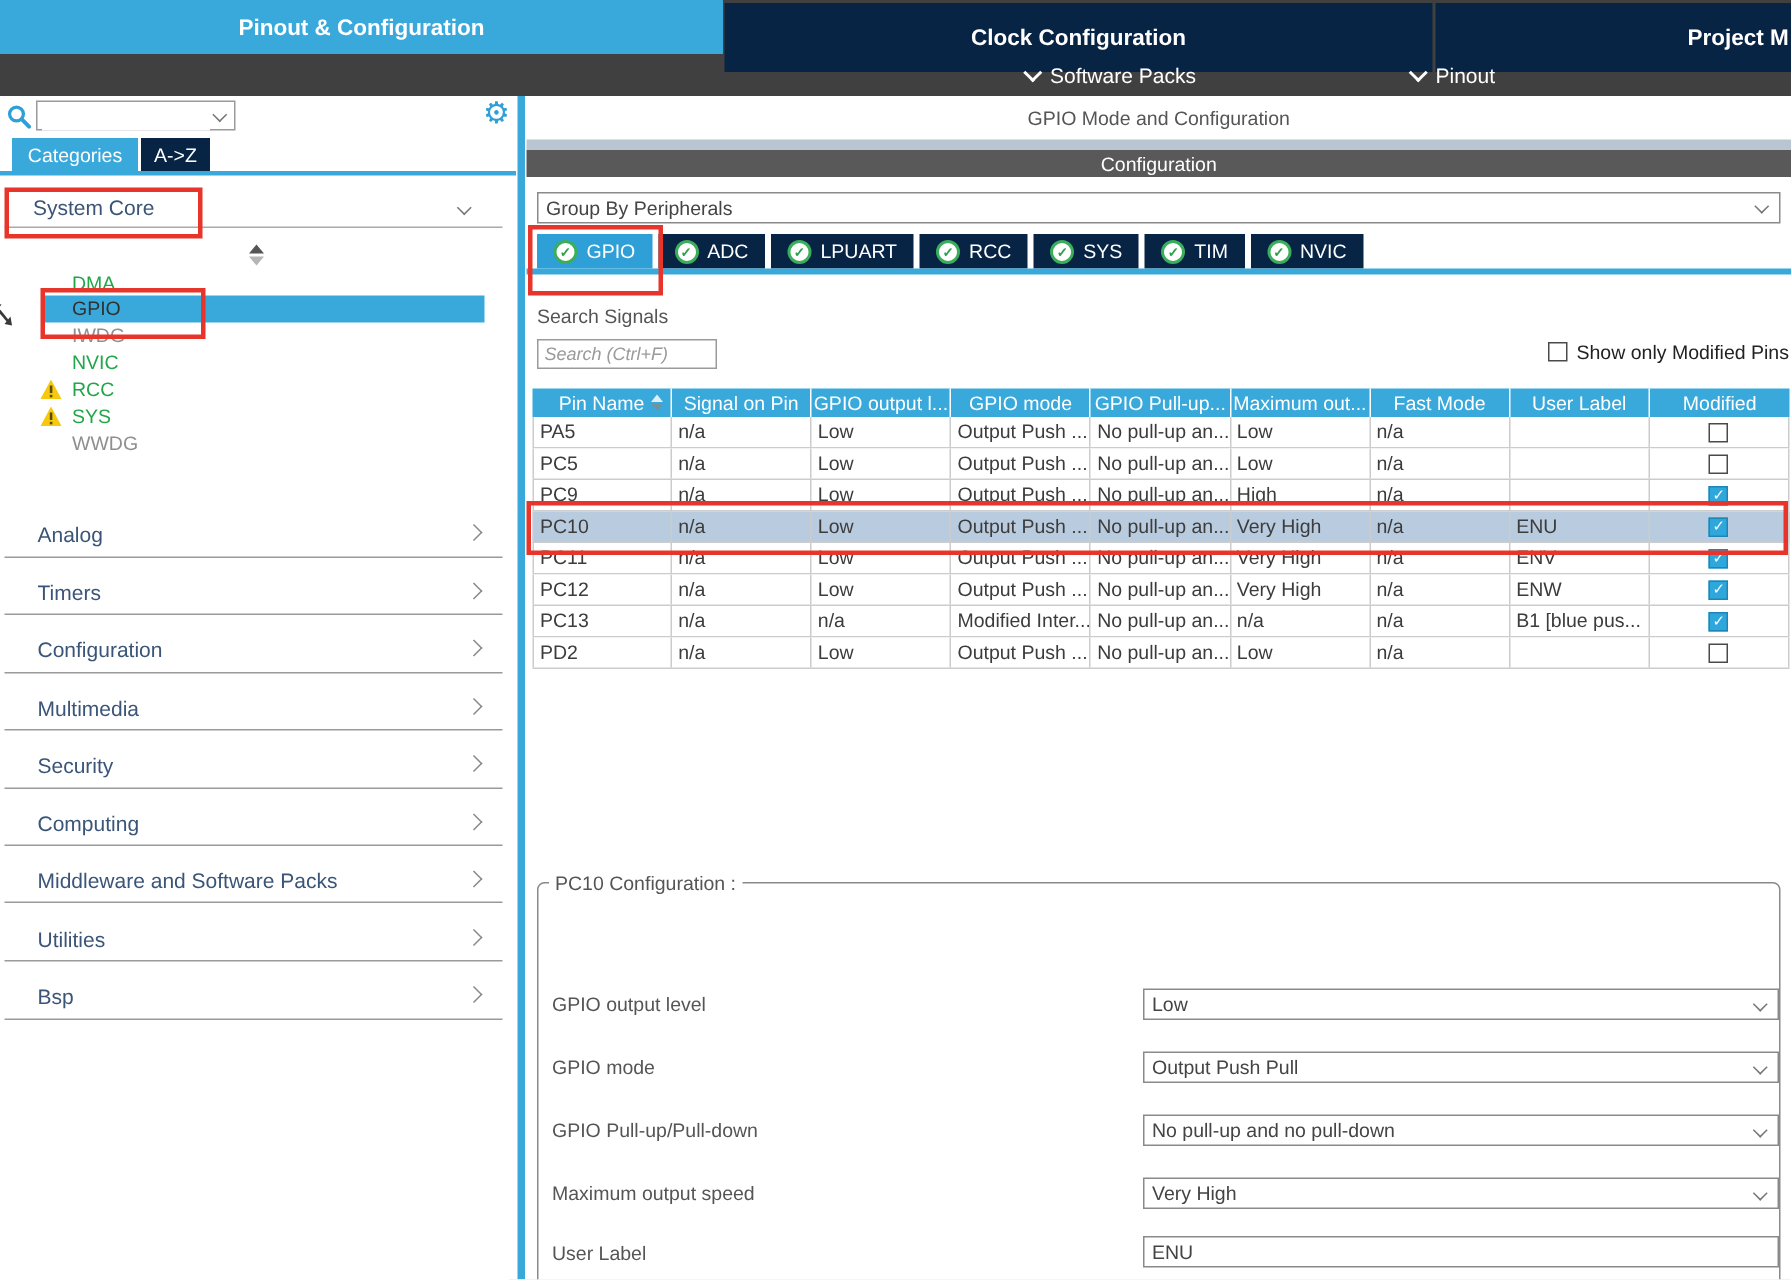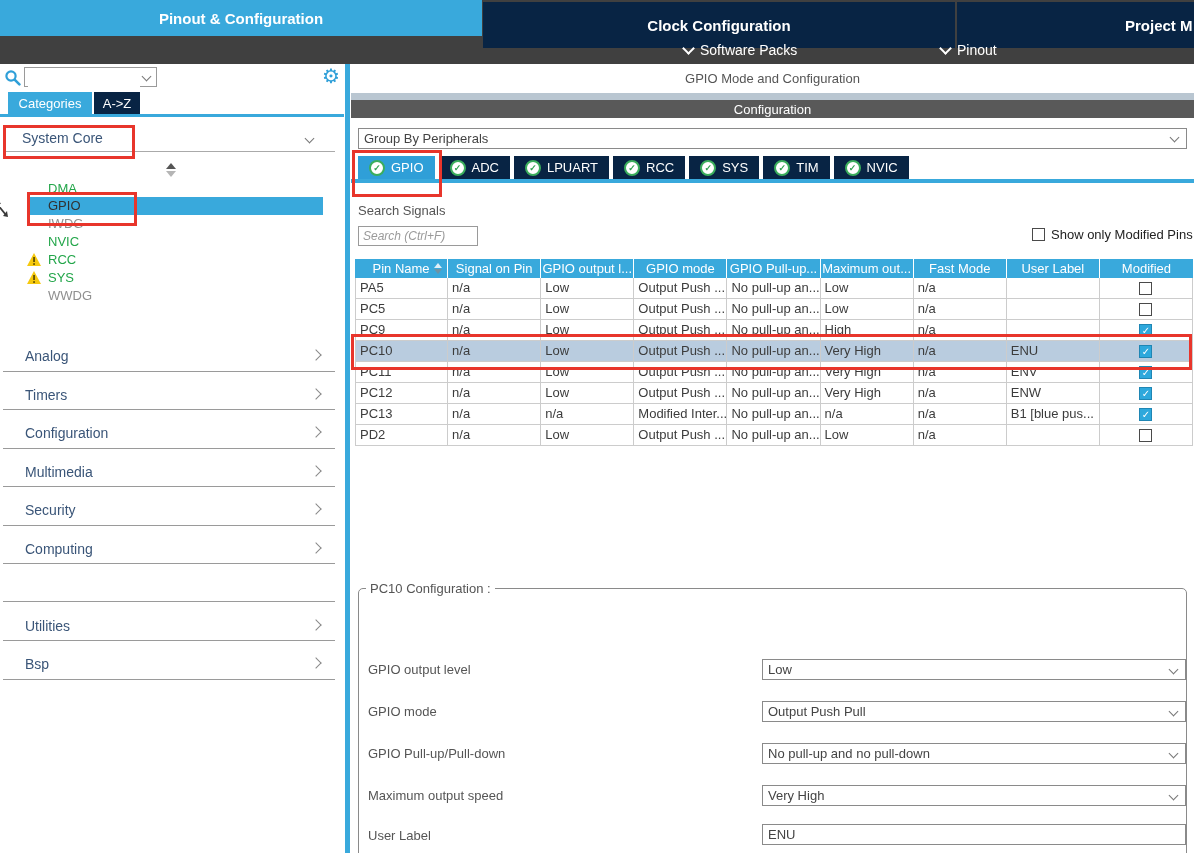--- a/index.html
+++ b/index.html
@@ -228,20 +228,24 @@
     <div class="cat" style="top:437px;">
       <span class="txt">Security</span>
       <span class="chev-r"></span>
     </div>
     <div class="cat-div" style="top:461px;"></div>
     <div class="cat" style="top:476px;">
       <span class="txt">Computing</span>
       <span class="chev-r"></span>
     </div>
     <div class="cat-div" style="top:499px;"></div>
+    <div class="cat" style="top:514px;">
+      <span class="txt">Middleware and Software Packs</span>
+      <span class="chev-r"></span>
+    </div>
     <div class="cat-div" style="top:537px;"></div>
     <div class="cat" style="top:553px;">
       <span class="txt">Utilities</span>
       <span class="chev-r"></span>
     </div>
     <div class="cat-div" style="top:576px;"></div>
     <div class="cat" style="top:591px;">
       <span class="txt">Bsp</span>
       <span class="chev-r"></span>
     </div>

